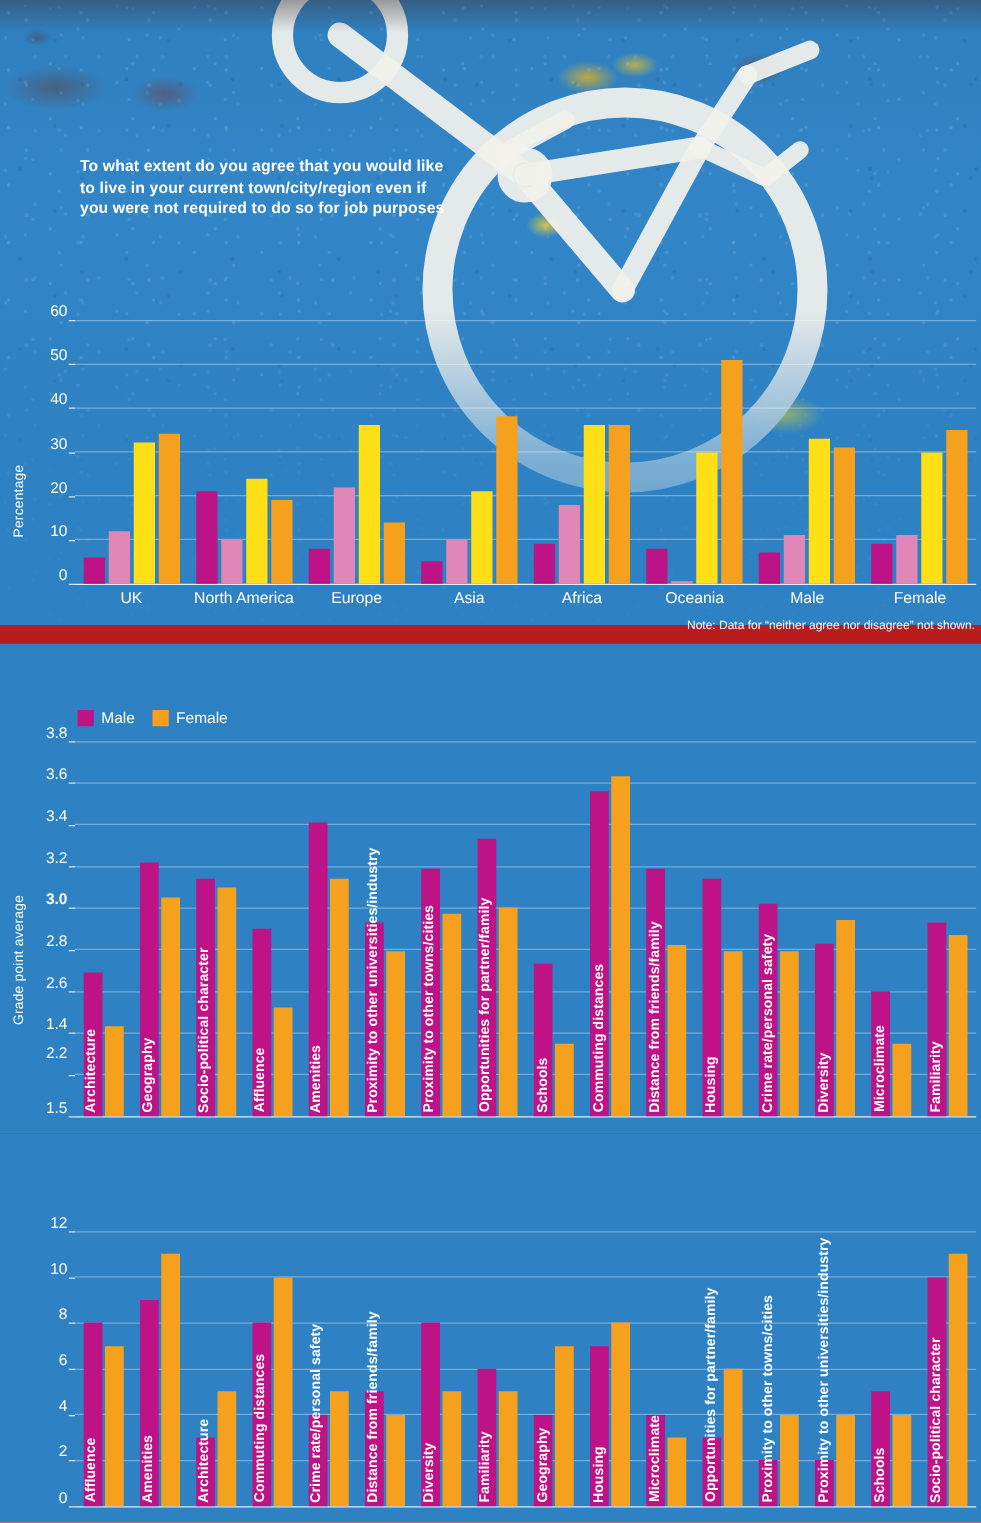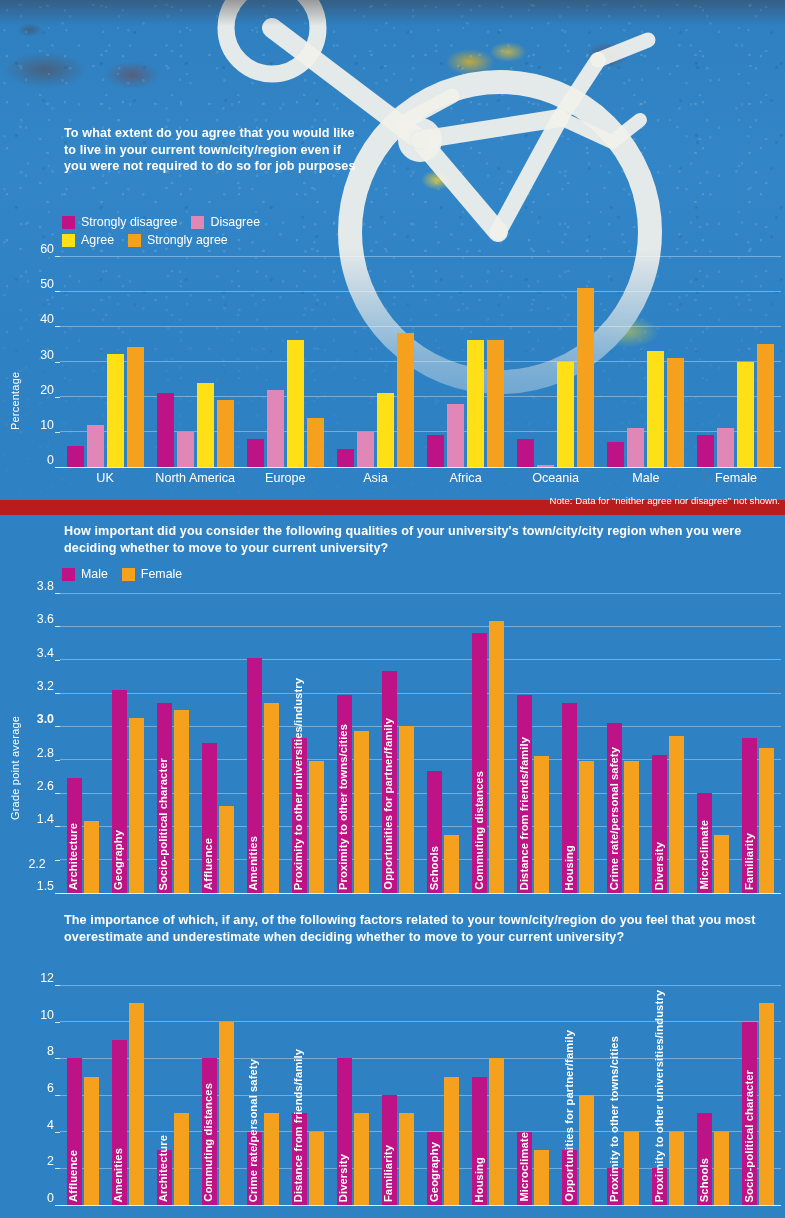--- a/index.html
+++ b/index.html
@@ -147,39 +147,20 @@
 
         <circle cx="420" cy="140" r="16" stroke-width="12"></circle>
       </g>
     </svg>
     <div class="photo-fade"></div>
   </div>
 
   <div id="sec1">
     <div id="s1-title" class="q-title">To what extent do you agree that you would like to live in your current town/city/region even if you were not required to do so for job purposes</div>
 
-    <div id="s1-legend" class="legend">
-      <div class="li">
-        <span class="sw" style="background:#be1386"></span>
-        <span class="lb">Strongly disagree</span>
-      </div>
-      <div class="li">
-        <span class="sw" style="background:#e087b8"></span>
-        <span class="lb">Disagree</span>
-      </div>
-      <div style="flex-basis:100%;height:0"></div>
-      <div class="li">
-        <span class="sw" style="background:#ffe016"></span>
-        <span class="lb">Agree</span>
-      </div>
-      <div class="li">
-        <span class="sw" style="background:#f5a11e"></span>
-        <span class="lb">Strongly agree</span>
-      </div>
-    </div>
 
     <div id="s1-ylab" class="axis-label-y">Percentage</div>
     <div id="s1-yticks">
         <div class="ytick" style="position: absolute; right: 0px; top: 203px; width: 34px;">0</div>
         <div class="ytick" style="position: absolute; right: 0px; top: 167.833px; width: 34px;">10</div>
         <div class="ytick" style="position: absolute; right: 0px; top: 132.667px; width: 34px;">20</div>
         <div class="ytick" style="position: absolute; right: 0px; top: 97.5px; width: 34px;">30</div>
         <div class="ytick" style="position: absolute; right: 0px; top: 62.3333px; width: 34px;">40</div>
         <div class="ytick" style="position: absolute; right: 0px; top: 27.1667px; width: 34px;">50</div>
         <div class="ytick" style="position: absolute; right: 0px; top: -8px; width: 34px;">60</div>
@@ -257,37 +238,36 @@
         <div class="xtick" style="flex: 1 1 0px;">Asia</div>
         <div class="xtick" style="flex: 1 1 0px;">Africa</div>
         <div class="xtick" style="flex: 1 1 0px;">Oceania</div>
         <div class="xtick" style="flex: 1 1 0px;">Male</div>
         <div class="xtick" style="flex: 1 1 0px;">Female</div>
       </div>
     <div id="s1-note" class="note">Note: Data for “neither agree nor disagree” not shown.</div>
   </div>
 
   <div id="sec2">
-    <div id="s2-title" class="q-title">How important did you consider the following qualities of your university's town/city/city region when you were deciding whether to move to your current university?</div>
 
     <div id="s2-legend" class="legend">
       <div class="li">
         <span class="sw" style="background:#be1386"></span>
         <span class="lb">Male</span>
       </div>
       <div class="li">
         <span class="sw" style="background:#f5a11e"></span>
         <span class="lb">Female</span>
       </div>
     </div>
 
     <div id="s2-ylab" class="axis-label-y">Grade point average</div>
     <div id="s2-yticks">
         <div class="ytick" style="position: absolute; right: 0px; top: 292px; width: 34px;">1.5</div>
-        <div class="ytick" style="position: absolute; right: 0px; top: 270px; width: 34px; text-align: center;">2.2</div>
+        <div class="ytick" style="position: absolute; right: 0px; top: 248px; width: 34px;">2.2</div>
         <div class="ytick" style="position: absolute; right: 0px; top: 225.333px; width: 34px;">1.4</div>
         <div class="ytick" style="position: absolute; right: 0px; top: 192px; width: 34px;">2.6</div>
         <div class="ytick" style="position: absolute; right: 0px; top: 158.667px; width: 34px;">2.8</div>
         <div class="ytick" style="position: absolute; right: 0px; top: 125.333px; width: 34px; font-weight: bold;">3.0</div>
         <div class="ytick" style="position: absolute; right: 0px; top: 92px; width: 34px;">3.2</div>
         <div class="ytick" style="position: absolute; right: 0px; top: 58.6667px; width: 34px;">3.4</div>
         <div class="ytick" style="position: absolute; right: 0px; top: 25.3333px; width: 34px;">3.6</div>
         <div class="ytick" style="position: absolute; right: 0px; top: -8px; width: 34px;">3.8</div>
       </div>
     <div id="s2-plot" class="plot">
@@ -406,21 +386,20 @@
             <div class="bar" title="Familiarity — Male: 2.93" style="width: 15px; height: 155px; background: rgb(190, 19, 134); margin-right: 2px;">
               <span class="barlabel">Familiarity</span>
             </div>
             <div class="bar" title="Familiarity — Female: 2.87" style="width: 15px; height: 145px; background: rgb(245, 161, 30); margin-right: 0px;"></div>
           </div>
         </div>
       </div>
   </div>
 
   <div id="sec3">
-    <div id="s3-title" class="q-title">The importance of which, if any, of the following factors related to your town/city/region do you feel that you most overestimate and underestimate when deciding whether to move to your current university?</div>
 
 
     <div id="s3-yticks">
         <div class="ytick" style="position: absolute; right: 0px; top: 212px; width: 34px;">0</div>
         <div class="ytick" style="position: absolute; right: 0px; top: 175.333px; width: 34px;">2</div>
         <div class="ytick" style="position: absolute; right: 0px; top: 138.667px; width: 34px;">4</div>
         <div class="ytick" style="position: absolute; right: 0px; top: 102px; width: 34px;">6</div>
         <div class="ytick" style="position: absolute; right: 0px; top: 65.3333px; width: 34px;">8</div>
         <div class="ytick" style="position: absolute; right: 0px; top: 28.6667px; width: 34px;">10</div>
         <div class="ytick" style="position: absolute; right: 0px; top: -8px; width: 34px;">12</div>

